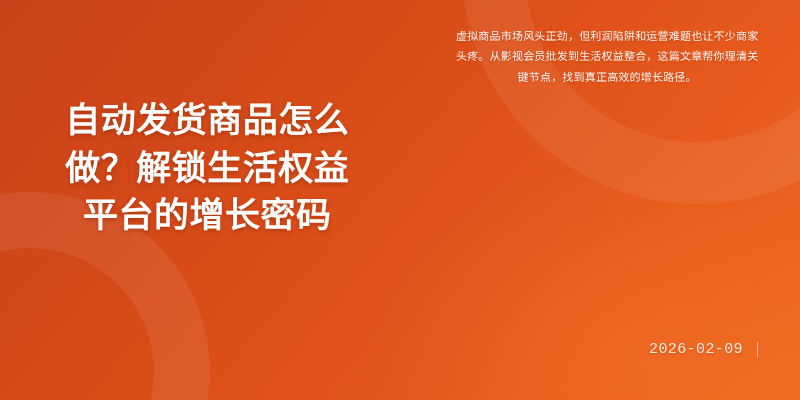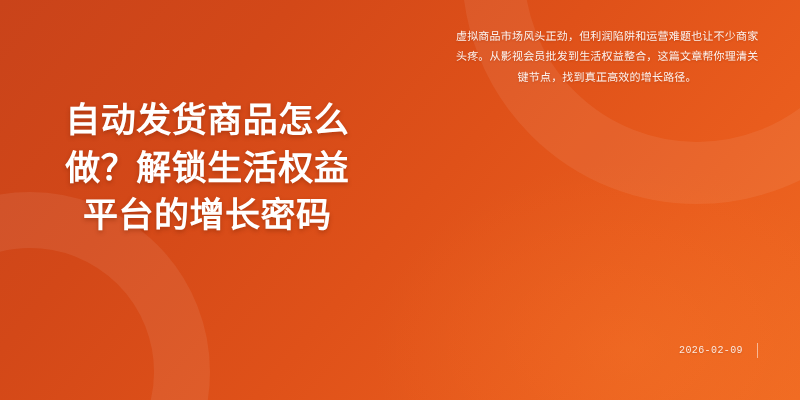--- a/index.html
+++ b/index.html
@@ -114,21 +114,21 @@
     align-items: center;
     gap: 14px;
     color: rgba(255, 255, 255, 0.86);
     font-size: 13px;
     letter-spacing: 0.6px;
     text-shadow: 0 1px 2px rgba(120, 35, 5, 0.22);
   }
 
   .footer-date {
     font-family: "Liberation Mono", "DejaVu Sans Mono", monospace;
-    font-size: 10px;
+    font-size: 15px;
     letter-spacing: 0.4px;
   }
 
   .footer-divider {
     width: 1px;
     height: 15px;
     background: rgba(255, 255, 255, 0.52);
     display: inline-block;
   }
 

